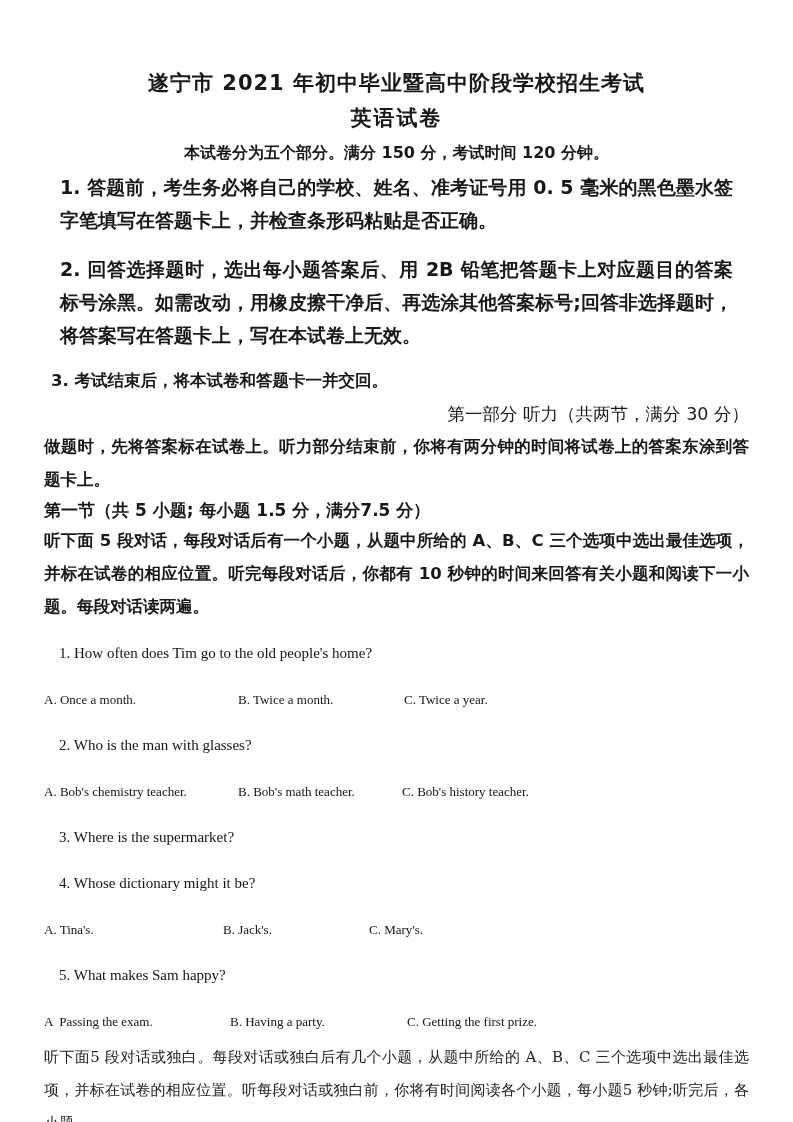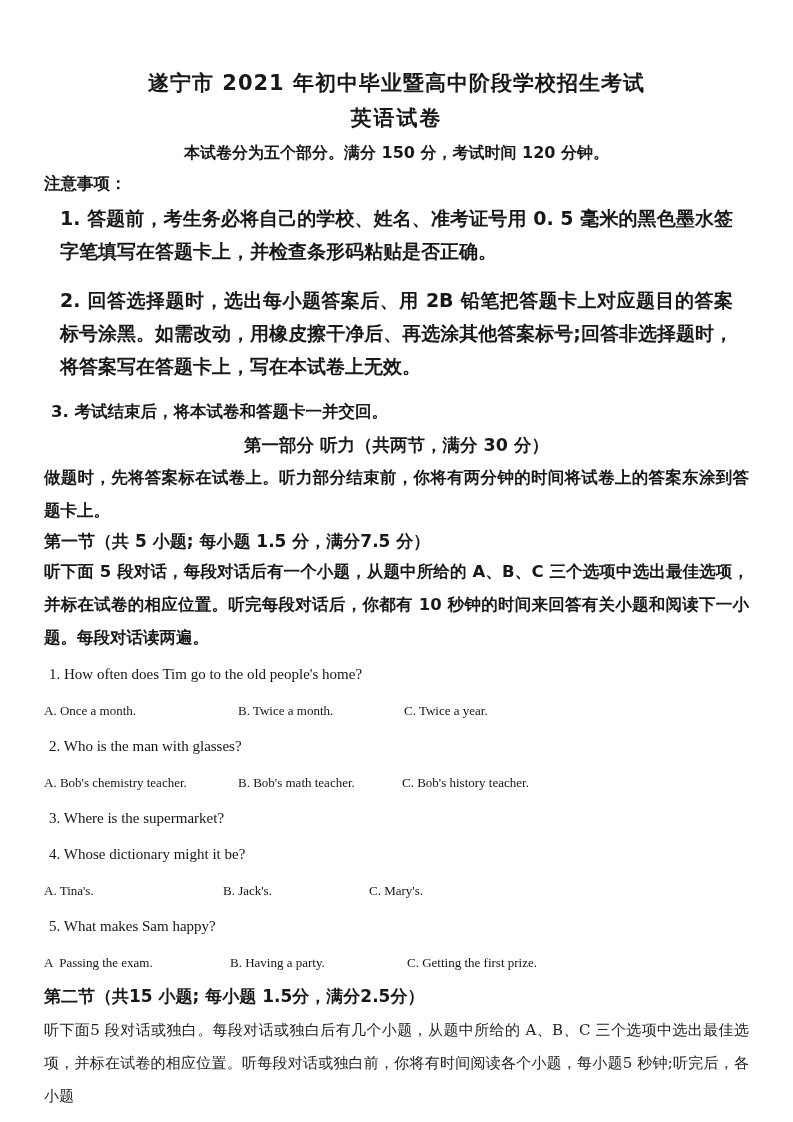--- a/index.html
+++ b/index.html
@@ -41,22 +41,22 @@
     font-size:19px;font-weight:700;line-height:33px;
     text-align:justify;
   }
   .para-bold.first{margin-top:6px;}
   .single-bold{
     margin:7px;
     font-size:16.5px;font-weight:700;line-height:26px;
   }
   .center-head{
     margin:0;
-    text-align:center;
-    font-size:17.5px;font-weight:700;line-height:26px;
+    text-align:right;
+    font-size:17.5px;font-weight:400;line-height:26px;
   }
   .part-intro{
     margin:3px 0 0;
     font-size:16.5px;font-weight:700;line-height:33px;
     text-align:justify;
   }
   .sec-head{
     margin:0;
     font-size:17px;font-weight:700;line-height:28px;
   }
@@ -68,21 +68,21 @@
   }
   .sec2-intro{
     margin:4px 0 0;
     font-family:"DejaVu Serif","Liberation Serif",serif;
     font-size:15px;font-weight:400;line-height:33px;
     text-align:justify;
     color:#222;
   }
   
   .q{
-    margin:5px;
+    margin:15px;
     font-size:15px;line-height:31px;
     font-family:"Liberation Serif",serif;
     color:#141414;
   }
   .opts{
     position:relative;
     height:31px;
     font-size:13px;line-height:31px;
     font-family:"Liberation Serif",serif;
     color:#141414;
@@ -106,21 +106,20 @@
 </style>
 </head>
 <body>
 
 <div class="page">
 
   <h1 class="title cn">遂宁市 2021 年初中毕业暨高中阶段学校招生考试</h1>
   <h2 class="subject cn">英语试卷</h2>
   <p class="meta cn">本试卷分为五个部分。满分 150 分，考试时间 120 分钟。</p>
 
-  <p class="notice-head cn">注意事项：</p>
   <p class="para-bold cn first">1. 答题前，考生务必将自己的学校、姓名、准考证号用 0. 5 毫米的黑色墨水签字笔填写在答题卡上，并检查条形码粘贴是否正确。</p>
   <p class="para-bold cn">2. 回答选择题时，选出每小题答案后、用 2B 铅笔把答题卡上对应题目的答案标号涂黑。如需改动，用橡皮擦干净后、再选涂其他答案标号;回答非选择题时，将答案写在答题卡上，写在本试卷上无效。</p>
   <p class="single-bold cn">3. 考试结束后，将本试卷和答题卡一并交回。</p>
 
   <p class="center-head cn">第一部分 听力（共两节，满分 30 分）</p>
   <p class="part-intro cn">做题时，先将答案标在试卷上。听力部分结束前，你将有两分钟的时间将试卷上的答案东涂到答题卡上。</p>
 
   <p class="sec-head cn">第一节（共 5 小题; 每小题 1.5 分，满分7.5 分）</p>
   <p class="sec-intro cn">听下面 5 段对话，每段对话后有一个小题，从题中所给的 A、B、C 三个选项中选出最佳选项，并标在试卷的相应位置。听完每段对话后，你都有 10 秒钟的时间来回答有关小题和阅读下一小题。每段对话读两遍。</p>
 
@@ -147,18 +146,17 @@
     <span class="opt opt-c">C. Mary's.</span>
   </div>
 
   <p class="q">5. What makes Sam happy?</p>
   <div class="opts r5">
     <span class="opt opt-a">A  Passing the exam.</span>
     <span class="opt opt-b">B. Having a party.</span>
     <span class="opt opt-c">C. Getting the first prize.</span>
   </div>
 
-  <p class="sec-head sec2 cn">第二节（共15 小题; 每小题 1.5分，满分2.5分）</p>
   <p class="sec2-intro">听下面5 段对话或独白。每段对话或独白后有几个小题，从题中所给的 A、B、C 三个选项中选出最佳选项，并标在试卷的相应位置。听每段对话或独白前，你将有时间阅读各个小题，每小题5 秒钟;听完后，各小题</p>
 
   <div class="footer">http://zhiyugongfang.cn</div>
 
 </div>
 
 </body></html>

